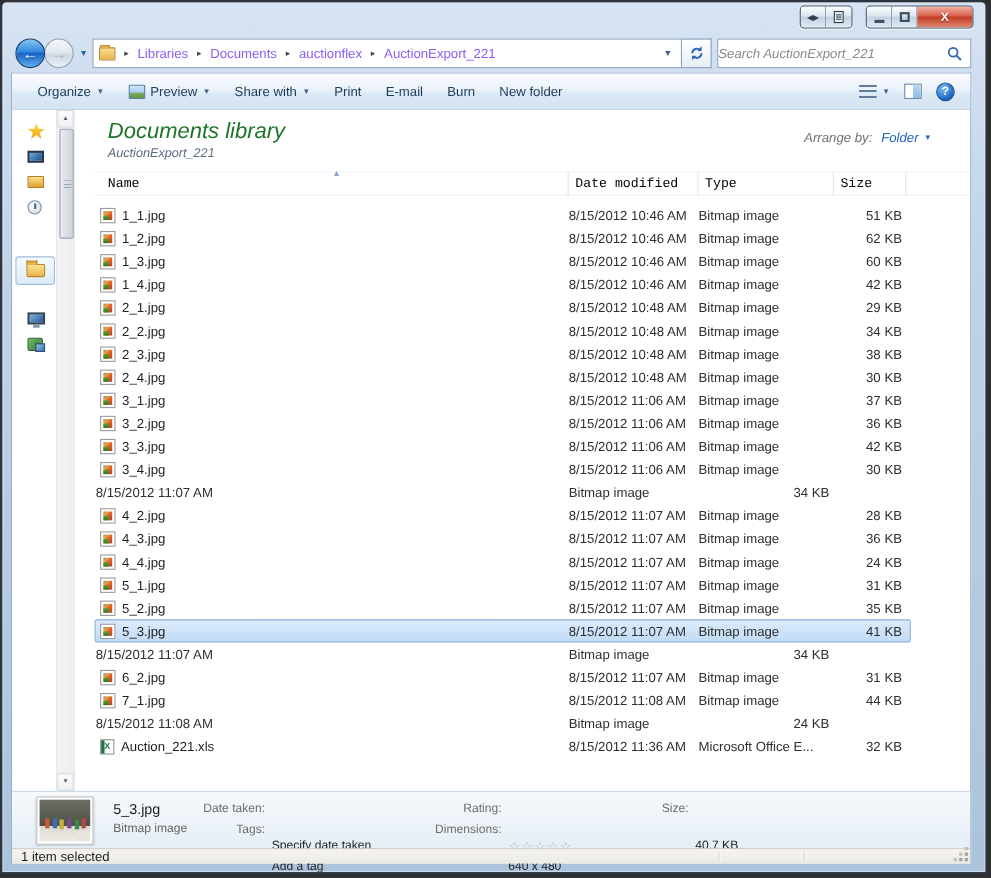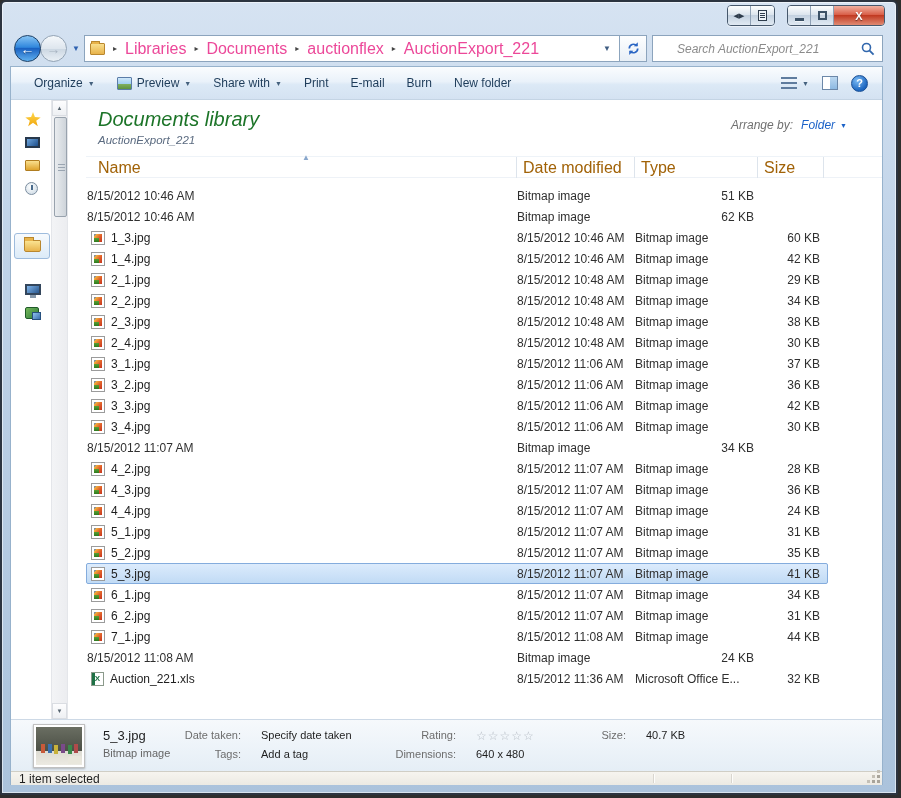--- a/index.html
+++ b/index.html
@@ -39,28 +39,28 @@
   .nav-fwd { left:28px; color:#a6b2c0; border:1px solid #93a3b4;
              background:linear-gradient(180deg,#f5f8fb 0%,#dee6ee 50%,#ccd7e2 52%,#e9f0f6 100%); }
   .nav-caret { position:absolute; left:60px; top:9px; font-size:8px; color:#2f62b0; }
   .crumb-box { position:absolute; left:72px; width:536px; height:27px; background:#fff;
                border:1px solid #8ca4bd; display:flex; align-items:center; padding-left:5px; }
   .folder16 { width:15px; height:12px; background:linear-gradient(180deg,#f9df8e,#e8b34b);
               border:1px solid #b9872e; border-radius:1px; position:relative; margin-right:2px; }
   .folder16::before { content:""; position:absolute; left:0; top:-3px; width:7px; height:2px;
                       background:#e8b34b; border:1px solid #b9872e; border-bottom:none; border-radius:1px 1px 0 0; }
   .crumb-sep { color:#444; font-size:8px; padding:0 6px; }
-  .crumb { font-size:16px; color:#ec4899; padding:3px 2px; cursor:default; }
+  .crumb { font-size:12px; color:#8b5cf6; padding:3px 2px; cursor:default; }
   .crumb-dd { margin-left:auto; margin-right:8px; font-size:8px; color:#3f5d82; }
   .refresh-btn { position:absolute; left:608px; width:27px; height:27px; background:linear-gradient(180deg,#fdfeff,#e8eff6);
                  border:1px solid #8ca4bd; border-left:none; display:flex; align-items:center; justify-content:center; }
   .search-box { position:absolute; left:640px; right:3px; height:27px; background:#fff;
                 border:1px solid #8ca4bd; display:flex; align-items:center; }
   .search-input { flex:1; border:none; outline:none; font-family:"Liberation Sans",sans-serif;
-                  font-size:12px; font-style:italic; color:#15803d; padding:0 24px; background:transparent; }
+                  font-size:12px; font-style:italic; color:#15803d; padding:0 0; background:transparent; }
   .search-input::placeholder { color:#8b8b8b; font-style:italic; }
   .mag { margin-right:7px; }
 
   
   .client { position:absolute; left:8px; right:13px; top:64px; bottom:8px; background:#fff;
             display:flex; flex-direction:column; border:1px solid #97b2cc; border-bottom:none; }
 
   
   .toolbar { height:33px; flex:none; display:flex; align-items:center;
              background:linear-gradient(180deg,#fafcfe 0%,#eaf2fa 45%,#dce9f6 55%,#d4e2f2 100%);
@@ -128,21 +128,21 @@
   .lib-head { height:56px; position:relative;font-style:italic; }
   .lib-title { position:absolute; left:30px; top:8px; font-size:20px; color:#1c7428; }
   .lib-sub { position:absolute; left:30px; top:34px; font-size:11.5px; color:#5b6b80; }
   .arrange { position:absolute; right:35px; top:18px; display:flex; gap:8px; align-items:center; font-size:12px; }
   .arrange-label { color:#707070; }
   .arrange-value { color:#1b62c8; display:flex; align-items:center; gap:5px; }
   .arrange-value .caret { color:#1b62c8; }
 
   .col-head { height:22px; margin-left:18px; display:grid; grid-template-columns:430px 118px 123px 66px 20px;
               border-top:1px solid #eef3f8; border-bottom:1px solid #eef2f7; position:relative; }
-  .col-cell { font-size:16px; color:#a16207; line-height:21px; padding-left:6px; }
+  .col-cell { font-size:12px; color:#000000; line-height:21px; padding-left:6px;font-family:Liberation Mono, monospace; }
   .col-cell.first { padding-left:12px; }
   .col-cell.sep { border-left:1px solid #dde4ec; }
   .sort-glyph { position:absolute; left:216px; top:-4px; font-size:8px; color:#89a7cc; }
 
   .rows { margin-top:7px; }
   .row { height:21px; width:742px; margin-left:18px; display:grid;
          grid-template-columns:430px 118px 123px 66px; align-items:center;
          font-size:12px; color:#2f2f2f; border:1px solid transparent; border-radius:2px; }
   .row.selected { background:linear-gradient(180deg,#dcebfc,#c1dbf5); border:1px solid #84acdd; }
   .cell-name { display:flex; align-items:center; gap:6px; padding-left:4px; color:#1e1e1e; }
@@ -165,25 +165,25 @@
   .thumb-img { width:100%; height:100%; position:relative; overflow:hidden;
                background:linear-gradient(180deg,#6a6e62 0%,#4c5046 62%,#dddbd2 63%,#eceae2 100%); }
   .figs { position:absolute; left:5px; bottom:12px; width:4px; height:9px; background:#c85a3a;
           box-shadow:7px 0 #3a6fb0, 13px 1px #c8b23a, 20px 0 #7a4a8a, 27px 1px #3a8a4a, 33px 0 #b04a4a; }
   .thumb-badge { position:absolute; right:1px; bottom:1px; width:13px; height:8px;
                  background:#e9e7db; border-radius:3px 0 0 0; opacity:.9; }
   .dp-name { position:absolute; left:92px; top:8px; font-size:13px; color:#1e1e1e; }
   .dp-type { position:absolute; left:92px; top:27px; font-size:11px; color:#666; }
   .dp-col { position:absolute; top:0; }
   .dp-col1 { left:80px; } .dp-col2 { left:330px; } .dp-col3 { left:560px; }
-  .dp-row { position:absolute; display:flex; gap:20px; font-size:11px; white-space:nowrap; }
+  .dp-row { position:absolute; display:flex; gap:6px; font-size:11px; white-space:nowrap; }
   .dp-row.r1 { top:9px; } .dp-row.r2 { top:28px; }
   .dp-label { color:#6d6d6d; text-align:right; display:inline-block; }
   .dp-col1 .dp-label { width:150px; } .dp-col2 .dp-label { width:115px; } .dp-col3 .dp-label { width:55px; }
-  .dp-value { color:#1e1e1e; }
+  .dp-value { color:#1e1e1e;margin-top:34px; }
   .stars span { color:#b7bec6; font-size:12px; letter-spacing:1px; }
 
   
   .status { height:14px; flex:none; position:relative; display:flex; align-items:center;
             background:linear-gradient(180deg,#f6f4ef,#eceae3); border-top:1px solid #d0cec5;
             font-size:12px; color:#1e1e1e; padding-left:8px; }
   .st-sep { position:absolute; top:2px; bottom:2px; width:1px; background:#d9d6cf; box-shadow:1px 0 0 #fdfdfb; }
   .st-sep.s1 { left:642px; } .st-sep.s2 { left:720px; }
   .grip { position:absolute; right:2px; bottom:2px; width:3px; height:3px; background:#a8a49a;
           box-shadow:-5px 0 #a8a49a, 0 -5px #a8a49a, -10px 0 #c4c0b6, -5px -5px #c4c0b6, 0 -10px #c4c0b6; }
@@ -344,25 +344,33 @@
           <span class="sort-glyph">▲</span>
           <div class="col-cell first">Name</div>
           <div class="col-cell sep">Date modified</div>
           <div class="col-cell sep">Type</div>
           <div class="col-cell sep">Size</div>
           <div class="col-cell sep"></div>
         </div>
 
         <div class="rows">
             <div class="row">
+              <div class="cell-name">
+                <span class="jpg-icon"></span>
+                <span>1_1.jpg</span>
+              </div>
               <div class="cell-date">8/15/2012 10:46 AM</div>
               <div class="cell-type">Bitmap image</div>
               <div class="cell-size">51 KB</div>
             </div>
             <div class="row">
+              <div class="cell-name">
+                <span class="jpg-icon"></span>
+                <span>1_2.jpg</span>
+              </div>
               <div class="cell-date">8/15/2012 10:46 AM</div>
               <div class="cell-type">Bitmap image</div>
               <div class="cell-size">62 KB</div>
             </div>
             <div class="row">
               <div class="cell-name">
                 <span class="jpg-icon"></span>
                 <span>1_3.jpg</span>
               </div>
               <div class="cell-date">8/15/2012 10:46 AM</div>
@@ -503,24 +511,20 @@
             <div class="row selected">
               <div class="cell-name">
                 <span class="jpg-icon"></span>
                 <span>5_3.jpg</span>
               </div>
               <div class="cell-date">8/15/2012 11:07 AM</div>
               <div class="cell-type">Bitmap image</div>
               <div class="cell-size">41 KB</div>
             </div>
             <div class="row">
-              <div class="cell-name">
-                <span class="jpg-icon"></span>
-                <span>6_1.jpg</span>
-              </div>
               <div class="cell-date">8/15/2012 11:07 AM</div>
               <div class="cell-type">Bitmap image</div>
               <div class="cell-size">34 KB</div>
             </div>
             <div class="row">
               <div class="cell-name">
                 <span class="jpg-icon"></span>
                 <span>6_2.jpg</span>
               </div>
               <div class="cell-date">8/15/2012 11:07 AM</div>

